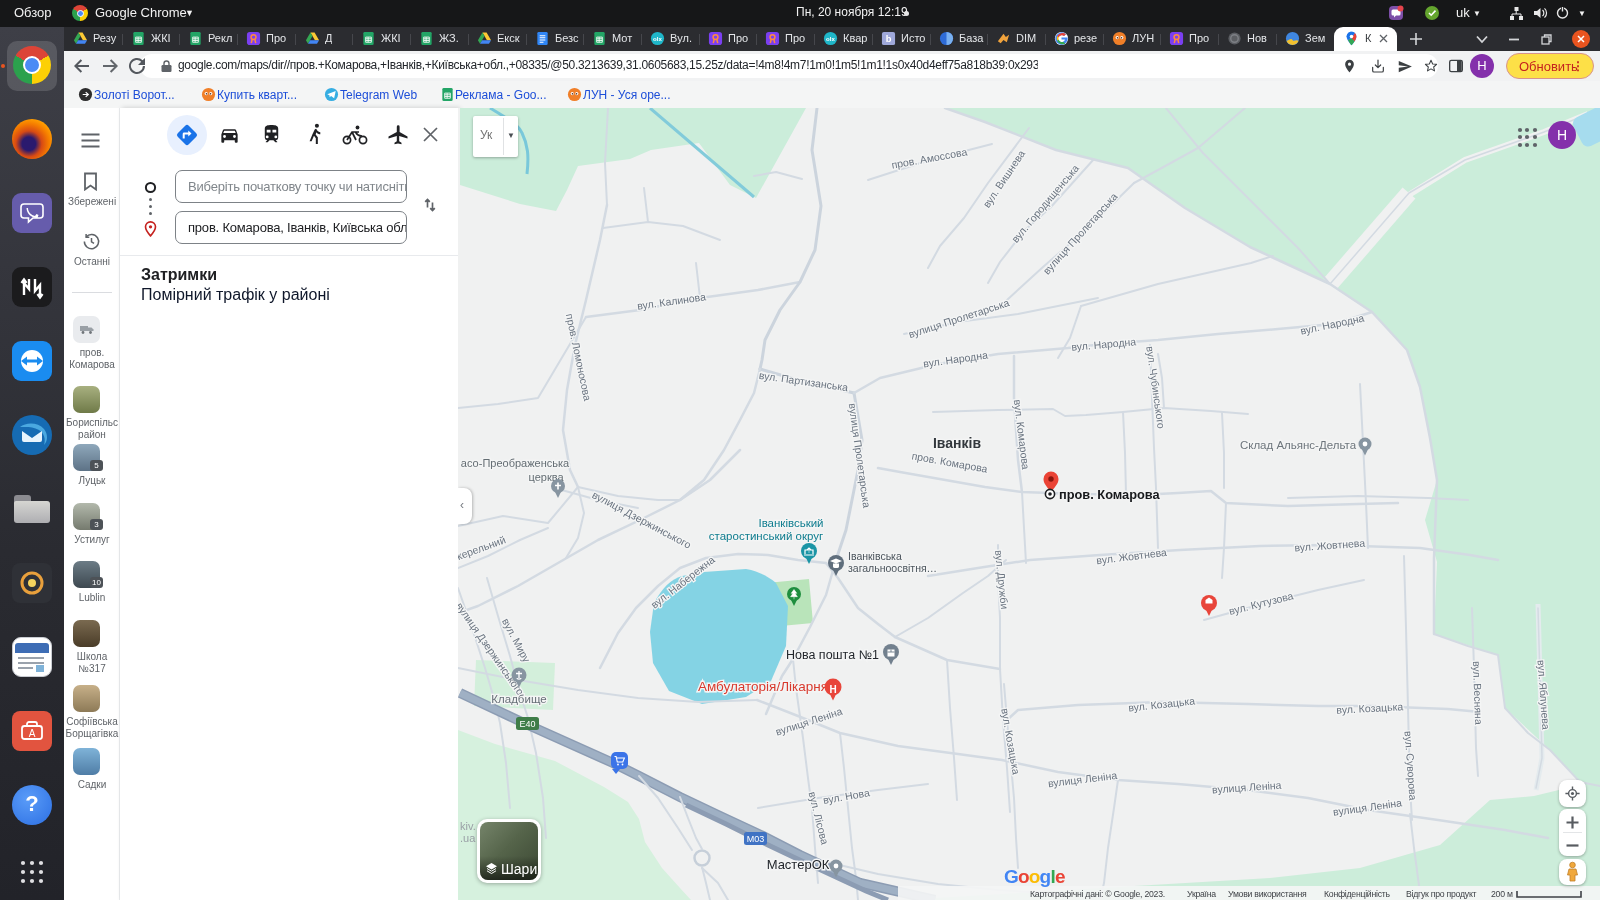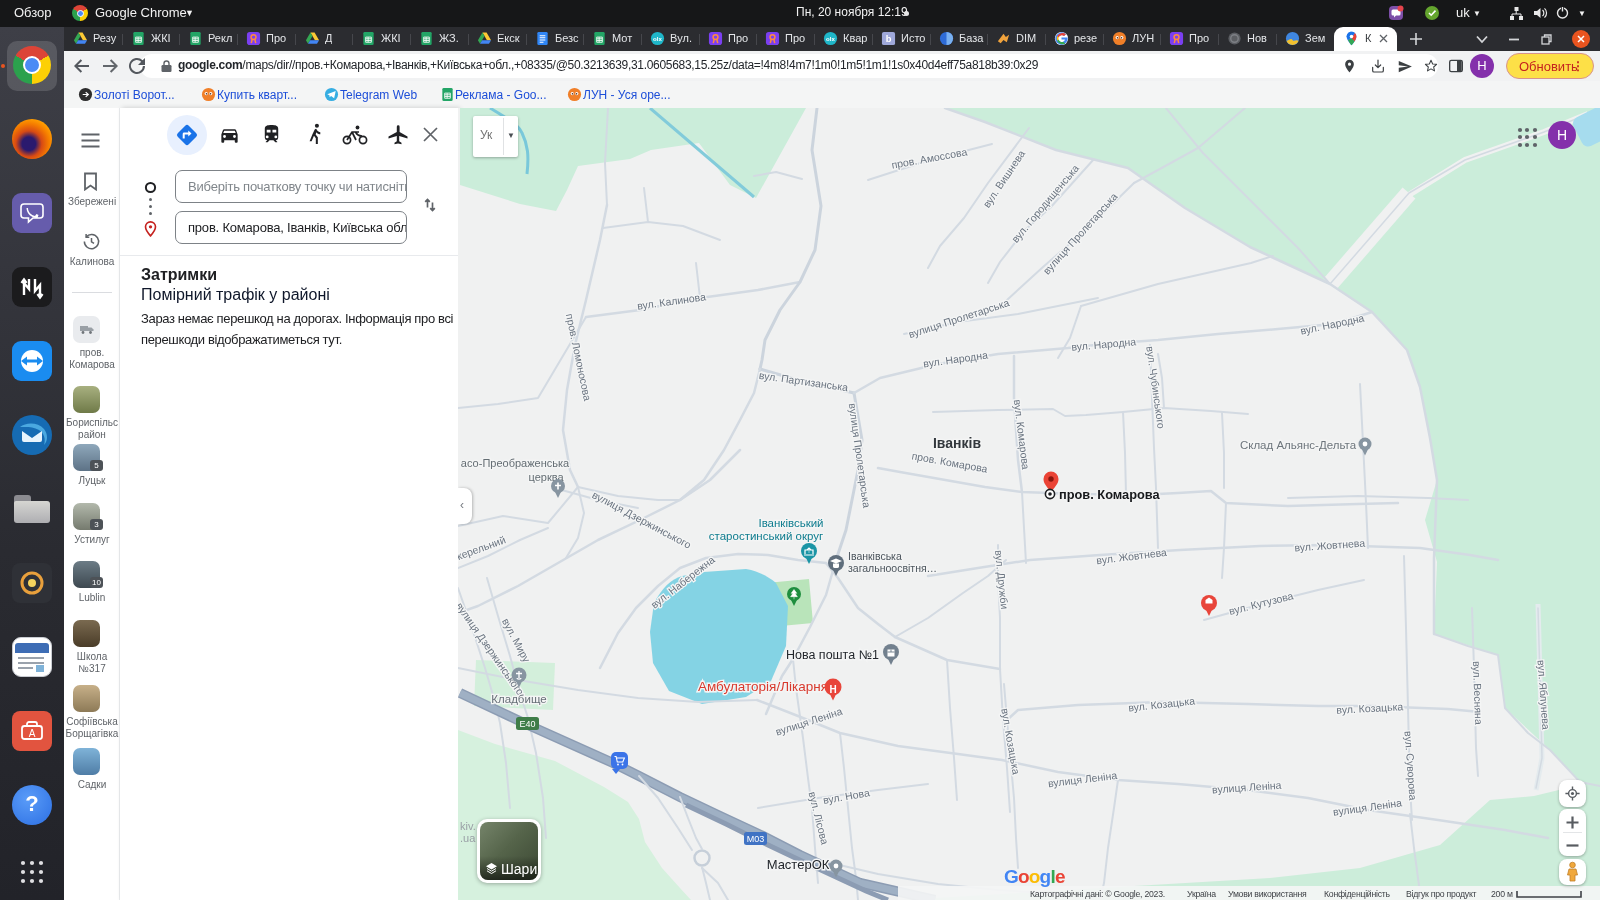--- a/index.html
+++ b/index.html
@@ -403,21 +403,21 @@
 <svg class="nico" style="left:34px" viewBox="0 0 24 24" opacity="0.9">
         <path d="M5 11 h11.2 l-4.3-4.3 1.4-1.4 L20 12 l-6.7 6.7-1.4-1.4 4.3-4.3 H5Z" fill="#54585e"></path>
       </svg>
 <svg class="nico" style="left:61px" viewBox="0 0 24 24">
         <path d="M17.6 6.3 A8 8 0 1 0 20 12 h-2.1 A6 6 0 1 1 16.2 7.7 L13 11 h7 V4Z" fill="#54585e"></path>
       </svg>
 <svg class="ab" style="left:96px;top:8px" width="13" height="14" viewBox="0 0 13 14">
         <rect x="1.5" y="6" width="10" height="7" rx="1.2" fill="#5f6368"></rect>
         <path d="M4 6 V4.5 a2.5 2.5 0 0 1 5 0 V6" fill="none" stroke="#5f6368" stroke-width="1.4"></path>
       </svg>
-<div class="ab" style="left:114px;top:7px;width:860px;font-size:12px;letter-spacing:-0.3px;color:#23262b;white-space:nowrap;overflow:hidden"><b style="font-weight:bold">google.com</b>/maps/dir//пров.+Комарова,+Іванків,+Київська+обл.,+08335/@50.3213639,31.0605683,15.25z/data=!4m8!4m7!1m0!1m5!1m1!1s0x40d4eff75a818b39:0x293f13970697b8f8!2m2!1d31.0701116!2d50.32...</div>
+<div class="ab" style="left:114px;top:7px;width:860px;font-size:12px;letter-spacing:-0.3px;color:#23262b;white-space:nowrap;overflow:hidden"><b style="font-weight:normal">google.com</b>/maps/dir//пров.+Комарова,+Іванків,+Київська+обл.,+08335/@50.3213639,31.0605683,15.25z/data=!4m8!4m7!1m0!1m5!1m1!1s0x40d4eff75a818b39:0x293f13970697b8f8!2m2!1d31.0701116!2d50.32...</div>
 <svg class="ab" style="left:1278px;top:7px" width="15" height="16" viewBox="0 0 24 24" fill="#3c4043">
         <path d="M12 2 a7 7 0 0 0-7 7 c0 5.2 7 13 7 13 s7-7.8 7-13 a7 7 0 0 0-7-7z m0 9.5 a2.5 2.5 0 1 1 0-5 2.5 2.5 0 0 1 0 5z"></path>
       </svg>
 <svg class="ab" style="left:1306px;top:7px" width="16" height="16" viewBox="0 0 24 24" fill="none" stroke="#3c4043" stroke-width="1.8">
         <path d="M4 14 v5 a2 2 0 0 0 2 2 h12 a2 2 0 0 0 2-2 v-5" stroke-linecap="round"></path>
         <path d="M12 3 v11 M8 10.5 l4 4 4-4" stroke-linecap="round" stroke-linejoin="round"></path>
       </svg>
 <svg class="ab" style="left:1333px;top:8px" width="16" height="15" viewBox="0 0 24 24" fill="#3c4043">
         <path d="M2 21 L23 12 2 3 2 10 17 12 2 14Z"></path>
       </svg>
@@ -474,21 +474,21 @@
         </svg>
 <svg class="ab" style="left:19px;top:64px" width="15" height="19" viewBox="0 0 15 19">
           <path d="M2 1.5 h11 v16 l-5.5-4 -5.5 4z" fill="none" stroke="#5f6368" stroke-width="1.8"></path>
         </svg>
 <div class="msbl" style="top:88px;left:0">Збережені</div>
 <svg class="ab" style="left:18px;top:124px" width="19" height="19" viewBox="0 0 24 24" fill="none" stroke="#5f6368" stroke-width="1.9">
           <path d="M5.2 6.2 A9 9 0 1 1 3 12" fill="none"></path>
           <path d="M5.2 2.5 v4 h4" fill="none"></path>
           <path d="M12 7.5 v5 l3.2 2" fill="none"></path>
         </svg>
-<div class="msbl" style="top:148px;left:0">Калинова</div>
+<div class="msbl" style="top:148px;left:0">Останні</div>
 <div class="ab" style="left:8px;top:184px;width:40px;height:1px;background:#dadce0"></div>
 <div class="thumb" style="top:208px;background:#e9ebee"></div>
 <svg class="ab" style="left:15px;top:215px" width="16" height="12" viewBox="0 0 16 12">
           <rect x="1" y="3" width="8" height="5" fill="#9aa0a6"></rect>
           <path d="M9 4.5 h3.5 l2 2 v1.5 h-5.5z" fill="#9aa0a6"></path>
           <circle cx="4" cy="9.5" r="1.4" fill="#70757a"></circle>
           <circle cx="11.5" cy="9.5" r="1.4" fill="#70757a"></circle>
         </svg>
 <div class="msbl" style="top:239px;left:0;white-space:nowrap">пров.</div>
 <div class="msbl" style="top:251px;left:0;white-space:nowrap">Комарова</div>
@@ -553,21 +553,20 @@
           <path d="M12 2.5 a8 8 0 0 1 8 8 c0 5.5-8 14.5-8 14.5 s-8-9-8-14.5 a8 8 0 0 1 8-8z"></path>
           <circle cx="12" cy="10.5" r="2.6" fill="#c5221f" stroke="none"></circle>
         </svg>
 <svg class="ab" style="left:300px;top:86px" width="20" height="22" viewBox="0 0 24 24" fill="#5f6368">
           <path d="M9 4 L5.5 7.5 7 9 8 8 v7 h2 V8 l1 1 1.5-1.5z"></path>
           <path d="M15 20 l3.5-3.5 L17 15 l-1 1 V9 h-2 v7 l-1-1 -1.5 1.5z"></path>
         </svg>
 <div class="ab" style="left:0;top:147px;width:338px;height:1px;background:#e8eaed"></div>
 <div class="ab" style="left:21px;top:158px;font-size:16px;font-weight:bold;color:#202124">Затримки</div>
 <div class="ab" style="left:21px;top:178px;font-size:16px;color:#0f172a">Помірний трафік у районі</div>
-<div class="ab" style="left:21px;top:200px;width:330px;font-size:13px;color:#202124;line-height:21px;letter-spacing:-0.35px">Зараз немає перешкод на дорогах. Інформація про всі перешкоди відображатиметься тут.</div>
 </div>
 <div id="map" class="ab">
 <svg width="1142" height="792" viewBox="0 0 1142 792">
 <rect width="1142" height="792" fill="#f0f1f1"></rect>
 <path d="M2,0 L348,0 298,90 272,77 241,35 193,42 172,51 120,58 109,82 98,103 62,96 2,77 Z" fill="#cbedda"></path>
 <path d="M487,0 L1142,0 1142,678 1122,674 1092,642 1047,600 1040,547 976,526 979,454 967,412 979,372 962,279 949,242 914,204 872,176 792,139 727,100 670,60 598,42 527,14 Z" fill="#cbedda"></path>
 <path d="M442,792 L812,770 902,760 982,737 1032,692 1076,688 1142,672 1142,792 Z" fill="#ccedda"></path>
 <path d="M0,622 L37,636 97,653 146,679 170,694 181,711 187,734 204,760 222,780 233,792 0,792 Z" fill="#d6f1de"></path>
 <path d="M18,552 L97,555 95,602 16,598 Z" fill="#d3efdb"></path>
 <path d="M308,475 L351,471 355,515 312,519 Z" fill="#b9e4ba"></path>

